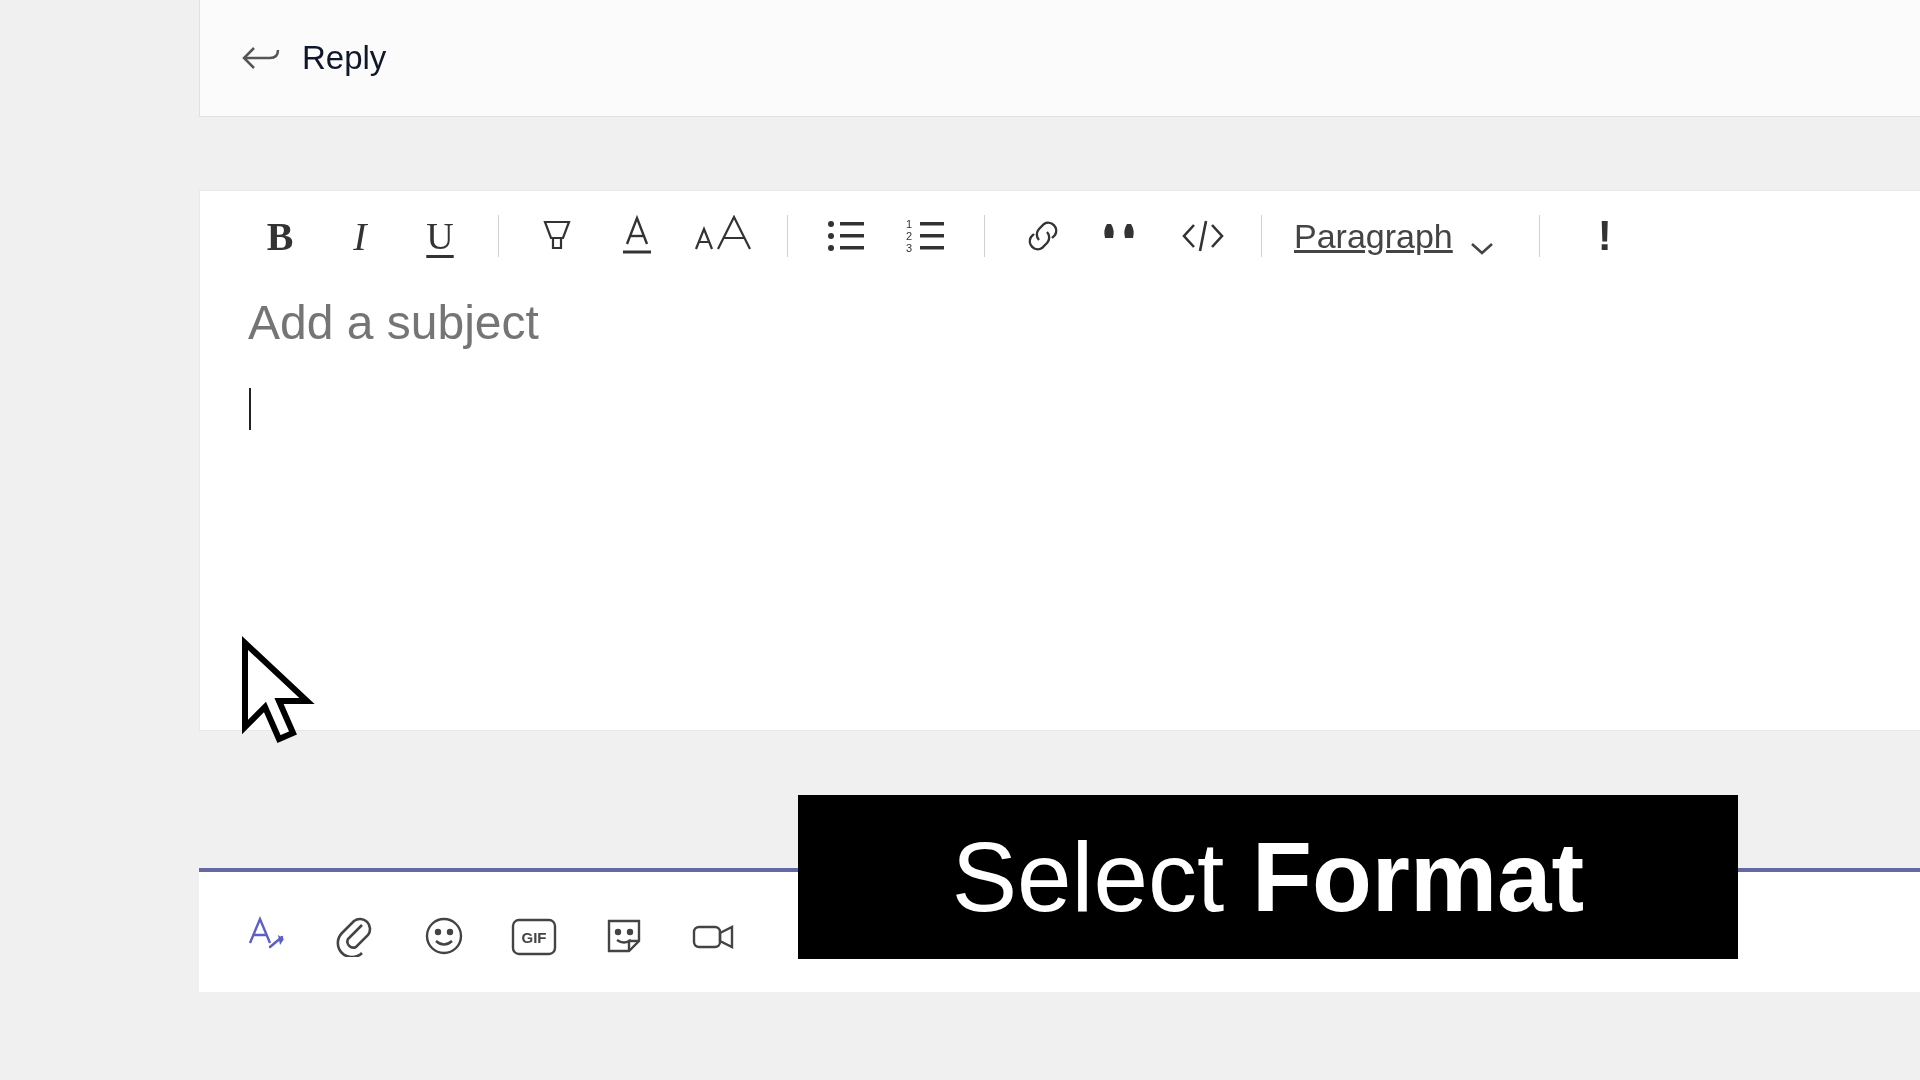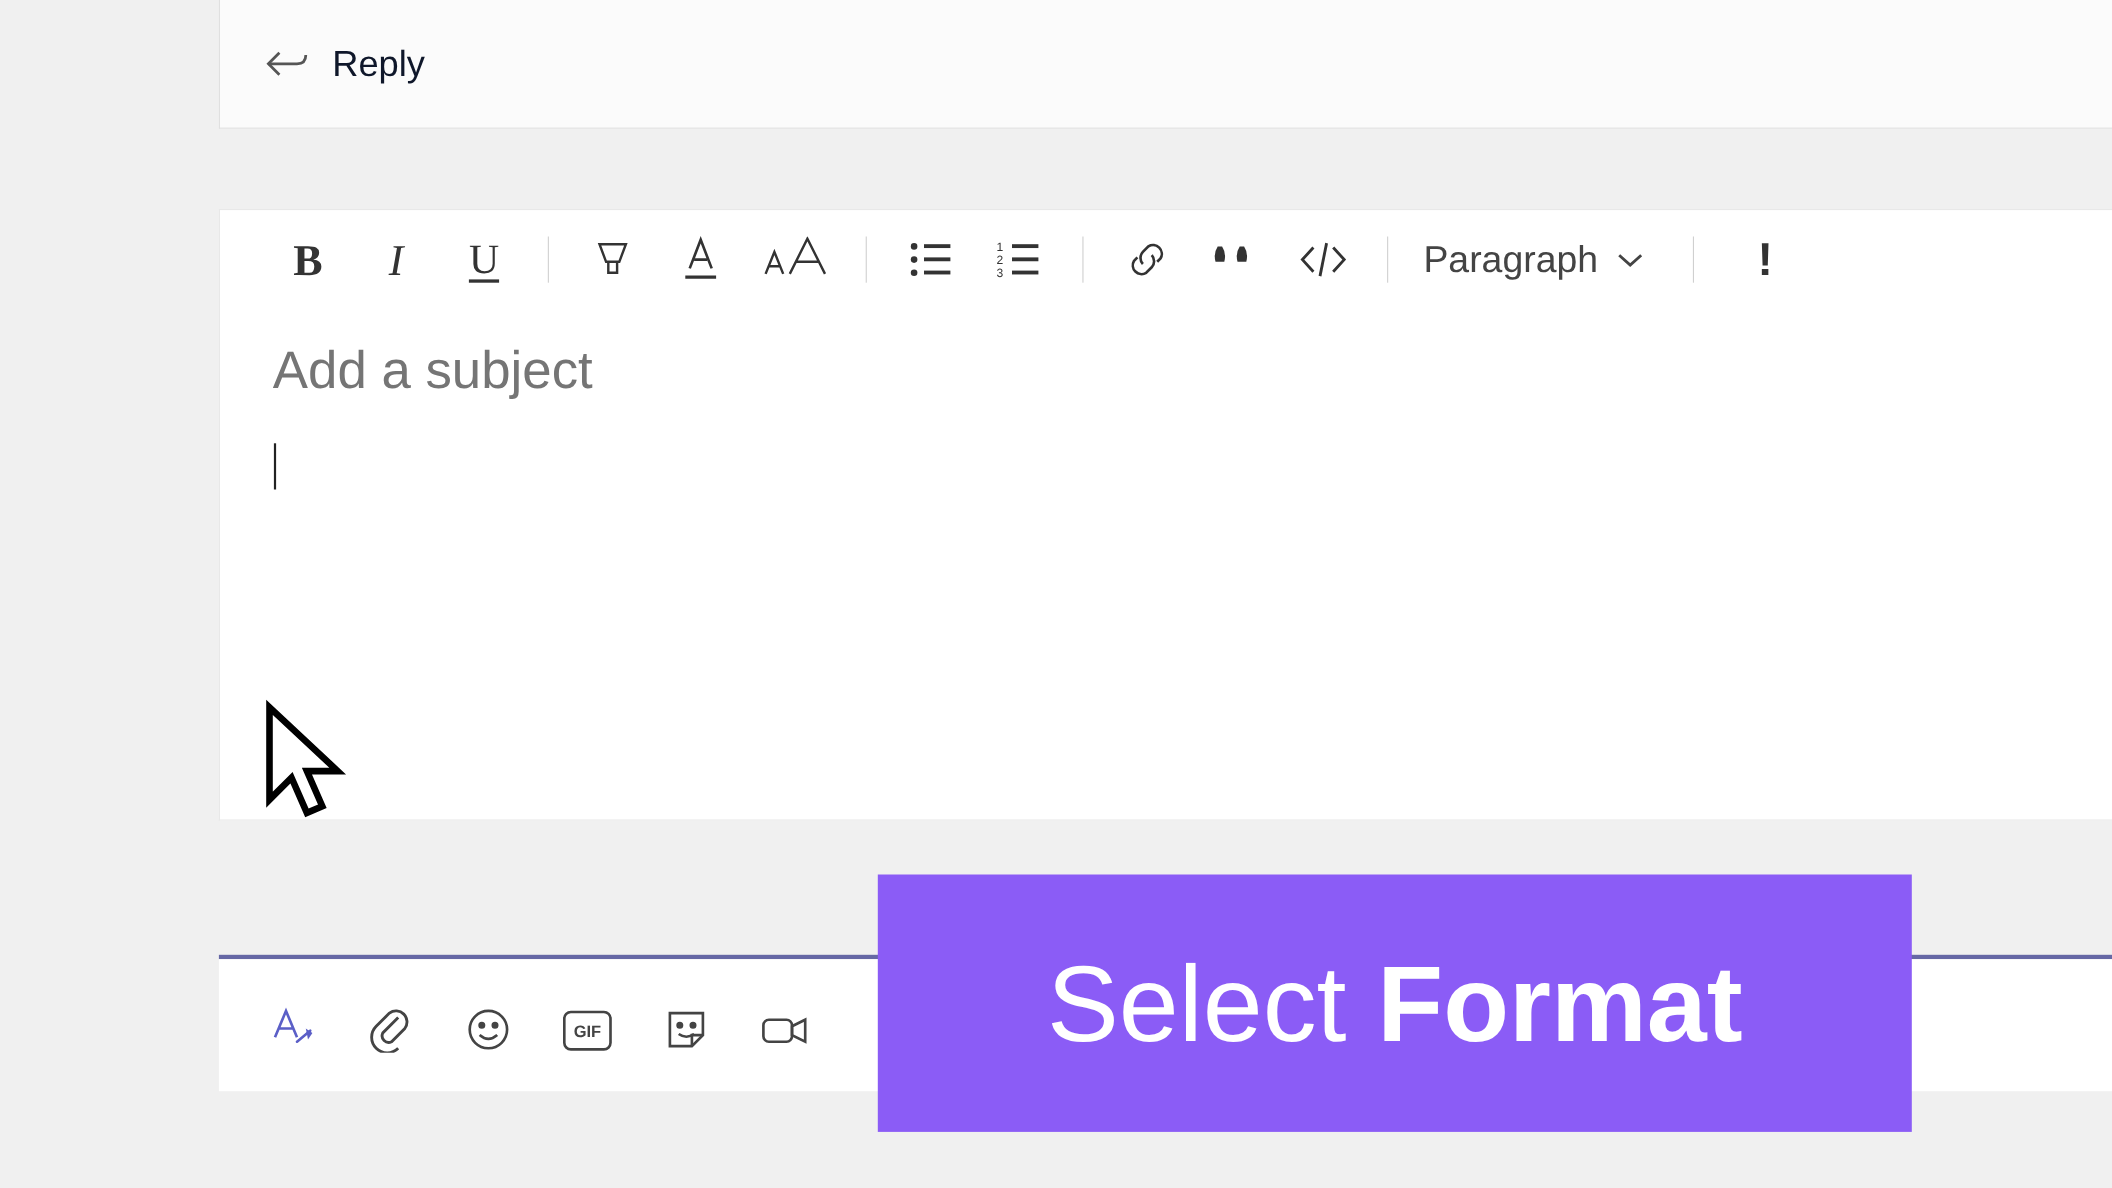--- a/index.html
+++ b/index.html
@@ -62,39 +62,39 @@
     width: 1px;
     height: 42px;
     background: #d0d0d0;
     margin: 0 18px;
   }
   .tb-bold { font-weight: 800; font-size: 40px; font-family: Georgia, serif;}
   .tb-italic { font-style: italic; font-family: Georgia, serif; font-size: 40px; }
   .tb-underline { text-decoration: underline; font-family: Georgia, serif; font-size: 38px; text-underline-offset: 6px;}
   .para-select {
     display: flex;
-    align-items: center;
+    align-items: flex-end;
     gap: 16px;
     font-size: 34px;
     color: #444;
     cursor: pointer;
     padding: 0 14px;
+    text-decoration: underline;
   }
   .subject-row {
     padding: 14px 48px 0 48px;
   }
   .subject-input {
     width: 100%;
     font-size: 48px;
     color: #555;
     border: none;
     outline: none;
     font-family: inherit;
     background: transparent;
-    margin-top: 15px;
   }
   .body-row {
     padding: 38px 48px 0 48px;
     min-height: 380px;
     position: relative;
   }
   .body-text {
     font-size: 36px;
     color: #222;
     position: relative;
@@ -140,22 +140,22 @@
     align-items: flex-end;
     justify-content: center;
     cursor: pointer;
     color: #444;
   }
   .callout {
     position: absolute;
     left: 798px;
     top: 795px;
     width: 940px;
-    height: 234px;
-    background: #8b5cf6;
+    height: 164px;
+    background: #000000;
     color: #fff;
     display: flex;
     align-items: center;
     justify-content: center;
     font-size: 98px;
     gap: 28px;
   }
   .callout .bold { font-weight: 700; }
   svg { display: block; }
 </style>

